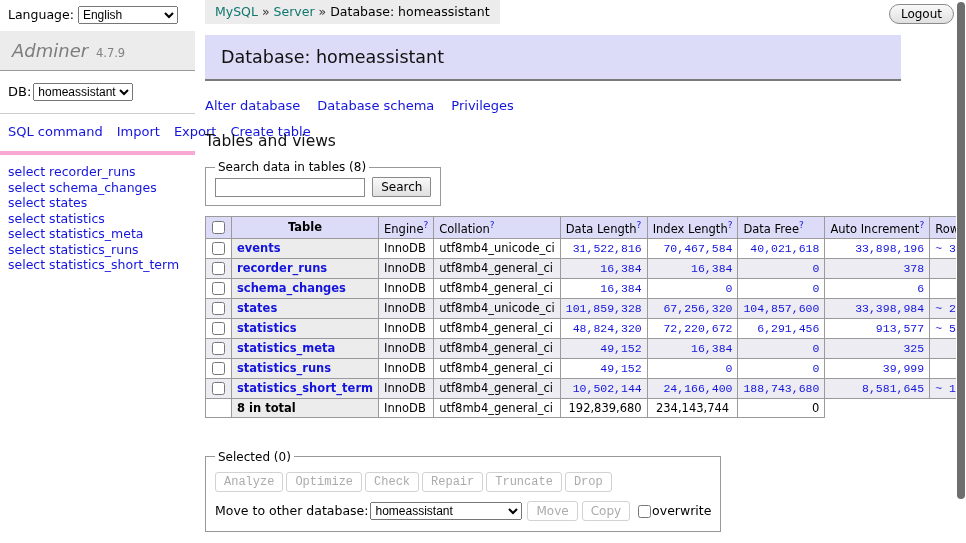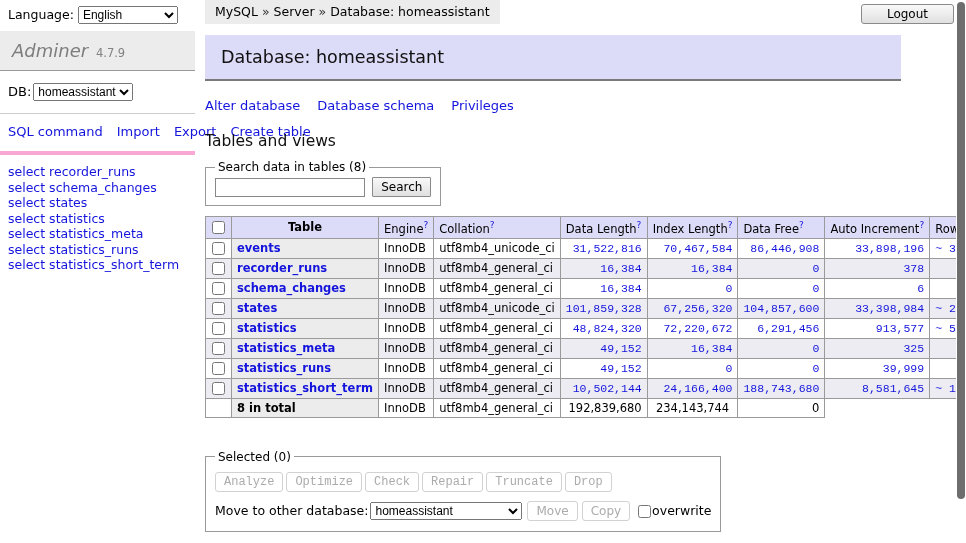--- a/index.html
+++ b/index.html
@@ -25,31 +25,31 @@
   .db-row { margin: 0; padding: 12px 8px 12px; border-bottom: 1px solid #ccc; font-size: 13px; }
   .db-row select { width: 100px; font-size: 12px; margin-left: 2px; }
   .actions { margin: 0; padding: 8px 8px 9px; border-bottom: 4px solid #f9a8d4; line-height: 1.55; }
   .actions a { margin-right: 14px; white-space: nowrap; }
   .tlinks { margin: 0; padding: 9px 8px; font-size: 12.5px; }
   .tlinks a { display: block; line-height: 1.08; padding: 1px 0; white-space: nowrap; }
 
   
   .logout-btn {
     position: absolute; top: 4px; right: 12px;
-    font-family: inherit; font-size: 12px; padding: 2px 25px;
-    border: 1px solid #8a8a8a; border-radius: 3px;
+    font-family: inherit; font-size: 12px; padding: 2px 11px;
+    border: 1px solid #8a8a8a; border-radius: 10px;
     background: linear-gradient(#f9f9f9, #e0e0e0); color: #000; cursor: pointer;
   }
   .scrollbar { position: absolute; right: 0; top: 0; width: 10px; height: 543px; background: #fff; }
   .scrollbar .thumb { position: absolute; left: 1px; top: 2px; width: 8px; height: 497px; background: #6e6e6e; border-radius: 4px; }
 
   
   main { position: absolute; left: 205px; top: 0; width: 696px; }
   .crumb { display: inline-block; background: #ececec; padding: 4px 10px 5px; font-size: 12.5px; }
-  .crumb a { color: #000000; }
+  .crumb a { color: #0f766e; }
   .crumb .sep { color: #333; margin: 0 4px; }
   h2.title {
     margin: 11px 0 0; padding: 12px 16px; background: #dcdcf8;
     border-bottom: 2px solid #7a7a7a; font-weight: normal; font-size: 17.5px; color: #111;
   }
   .navlinks { margin: 17px 0 0; }
   .navlinks a { margin-right: 17px; }
   h3 { font-weight: normal; font-size: 15.5px; margin: 19px 0 10px; color: #111; }
 
   fieldset { display: inline-block; border: 1px solid #999; margin: 0; padding: 3px 9px 8px; }
@@ -141,21 +141,21 @@
         </tr>
       </thead>
     <tbody>
         <tr>
           <td class="col-check"><input type="checkbox" style=""></td>
           <th class="name"><a>events</a></th>
           <td>InnoDB</td>
           <td>utf8mb4_unicode_ci</td>
           <td class="num">31,522,816</td>
           <td class="num">70,467,584</td>
-          <td class="num">86,446,908</td>
+          <td class="num">40,021,618</td>
           <td class="num">33,898,196</td>
           <td class="num">~ 312,180</td>
         </tr>
         <tr class="odd">
           <td class="col-check"><input type="checkbox" style=""></td>
           <th class="name"><a>recorder_runs</a></th>
           <td>InnoDB</td>
           <td>utf8mb4_general_ci</td>
           <td class="num">16,384</td>
           <td class="num">16,384</td>

